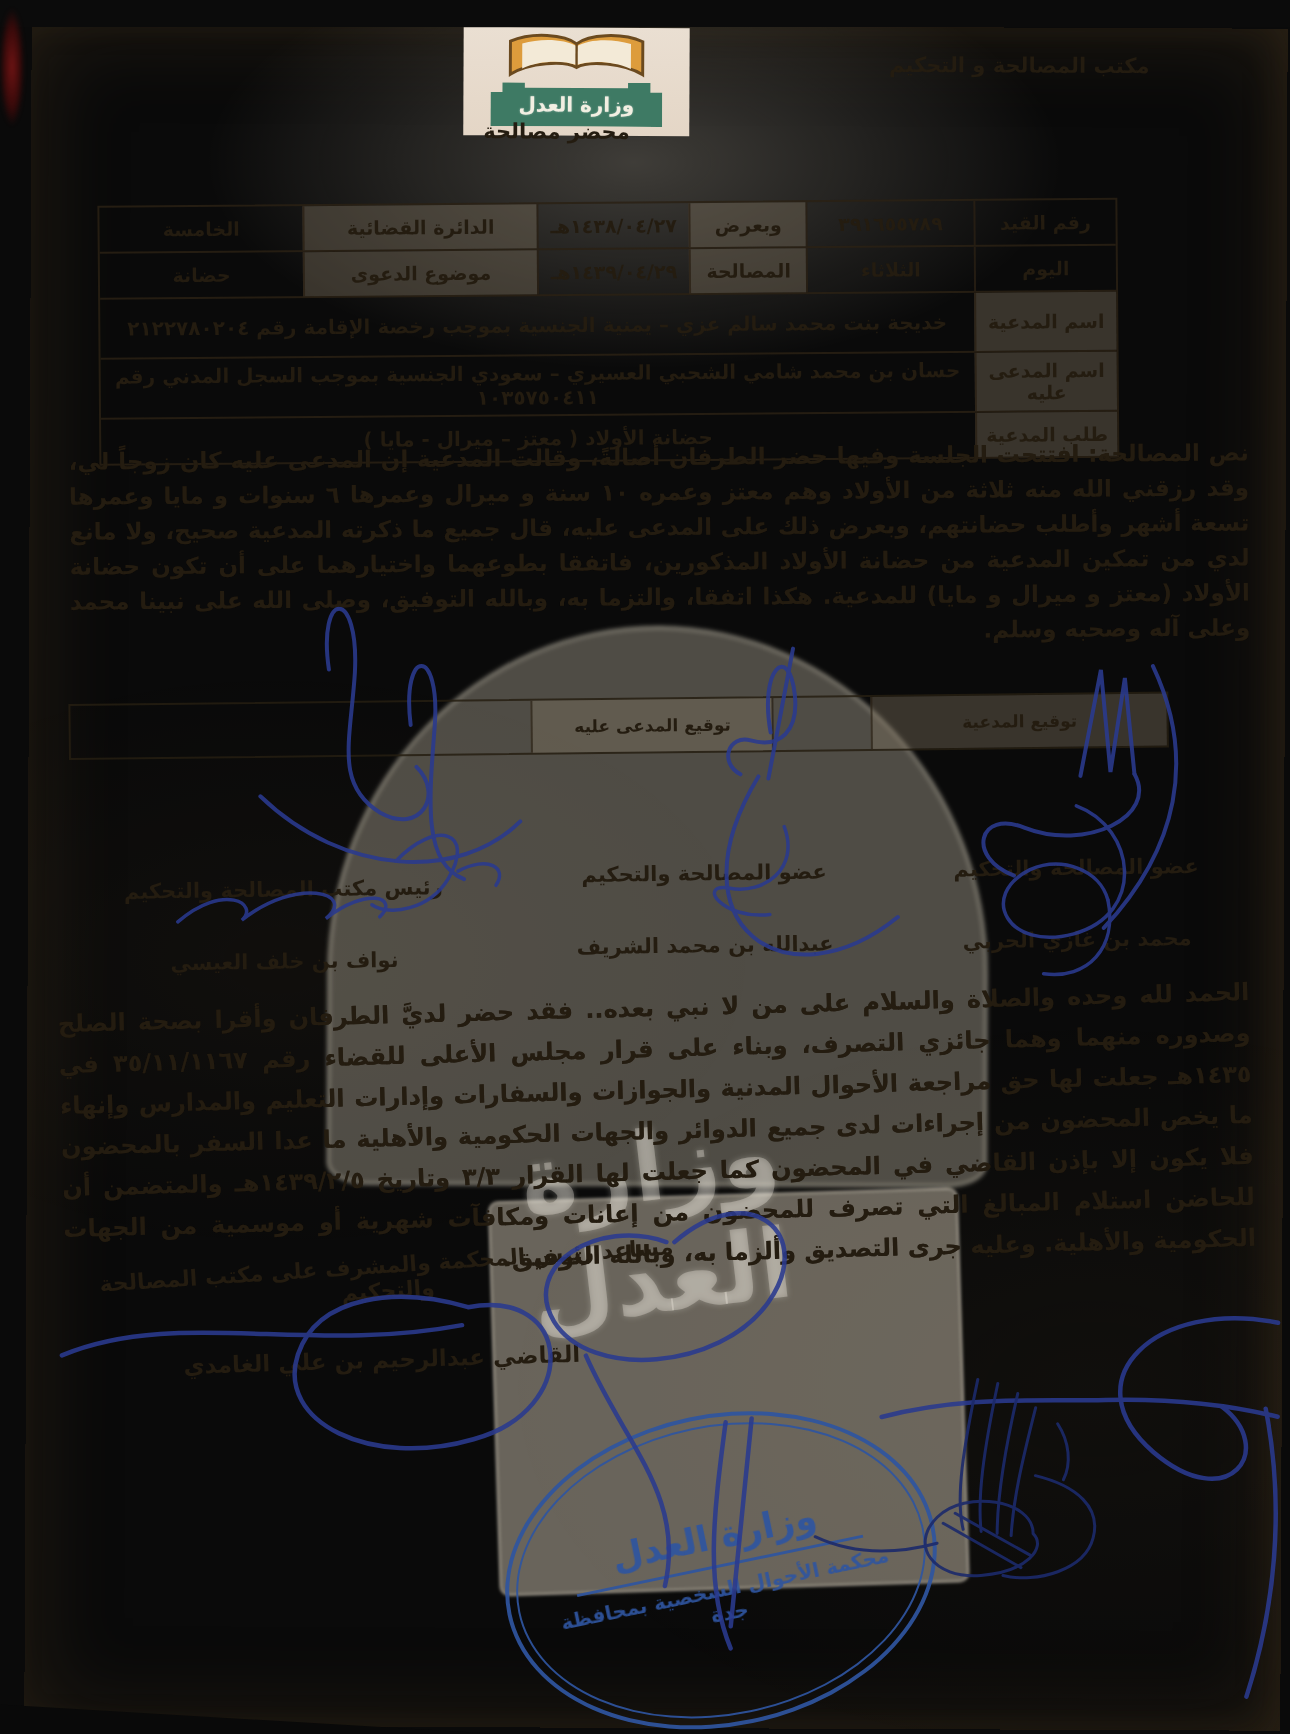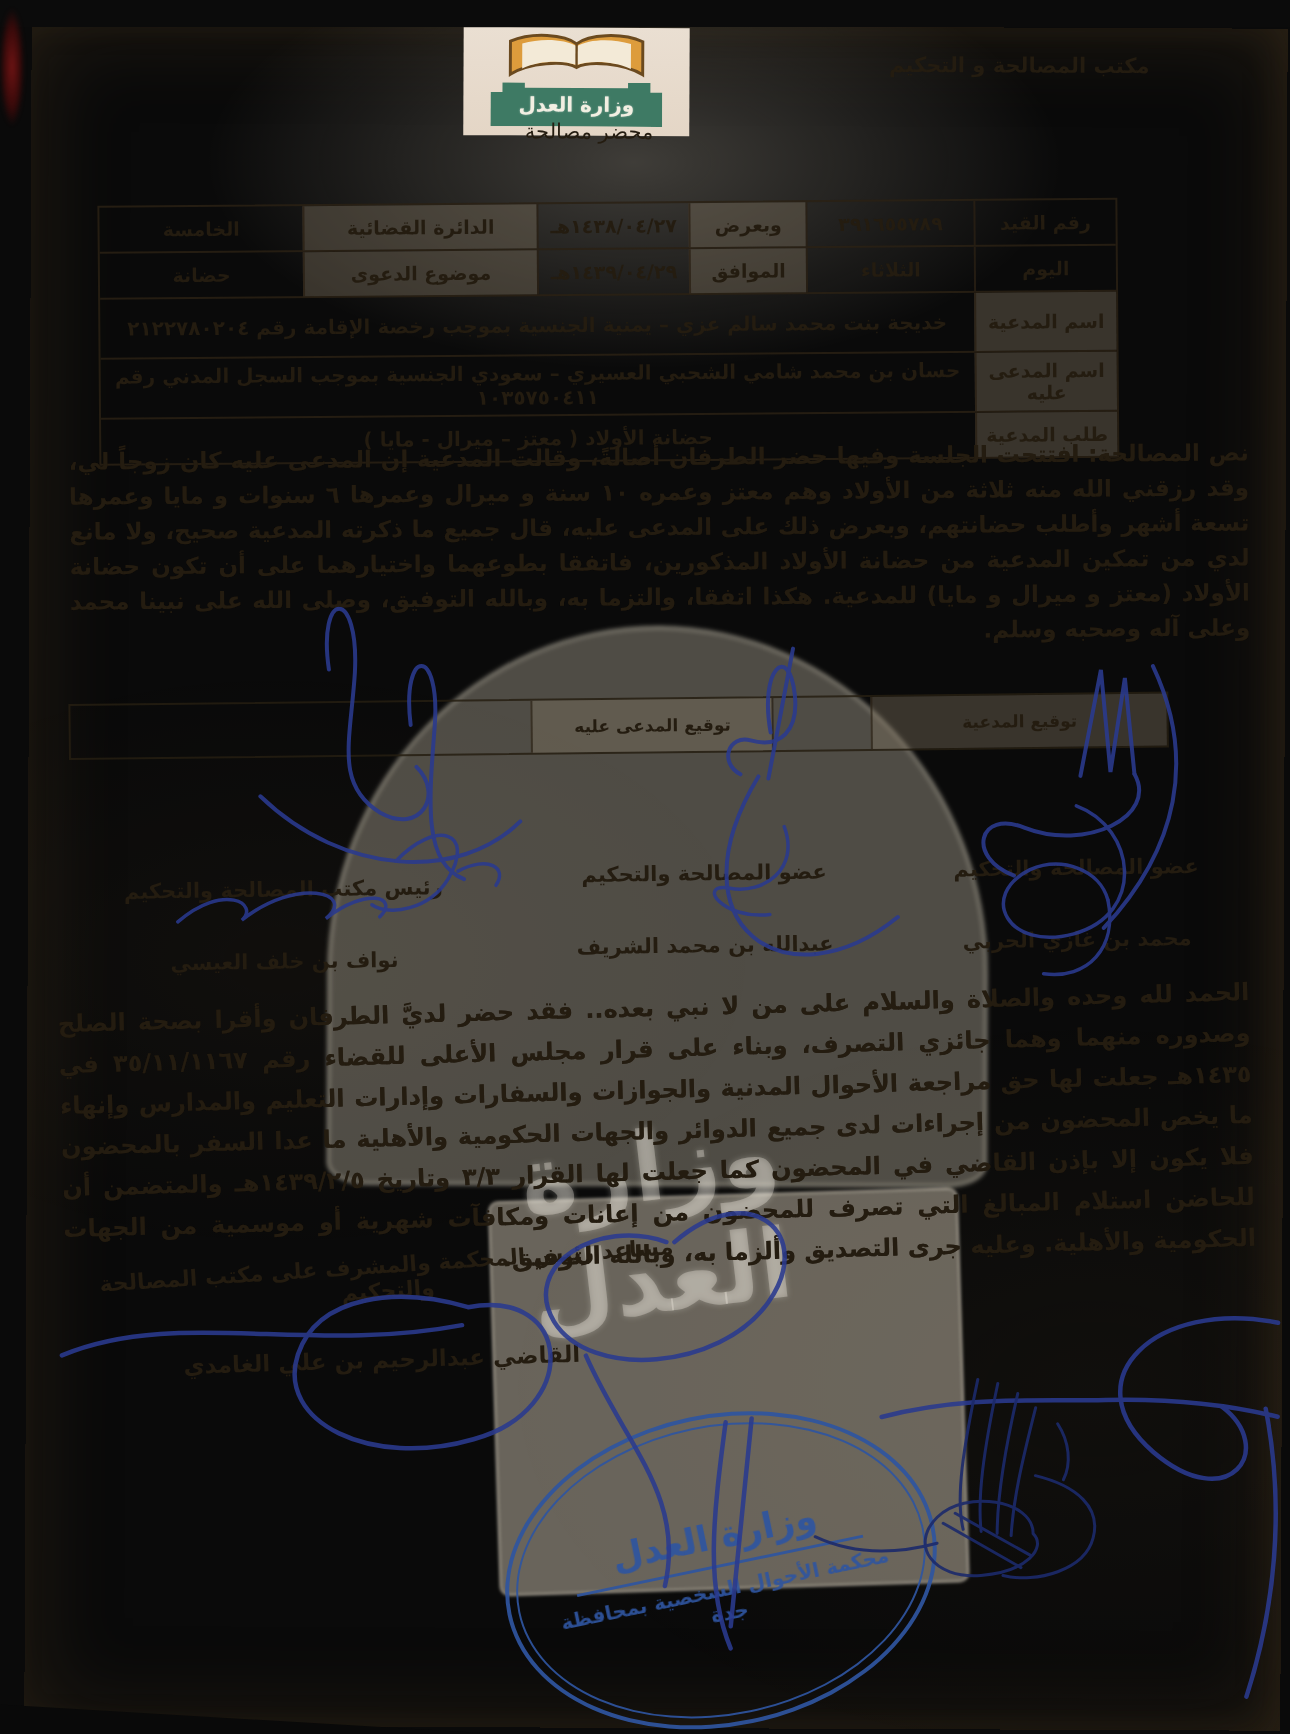--- a/index.html
+++ b/index.html
@@ -30,22 +30,22 @@
 
   
   .logo{position:absolute;left:432px;top:2px;width:226px;height:108px;
     background:linear-gradient(180deg,#eadfd2,#e4d6c6);padding-top:2px;text-align:center;}
   .logo svg{display:block;margin:0 auto;}
   .logo-banner{margin:1px auto 0;width:172px;height:44px;background:#3e7a64;color:#f2efe2;
     font-size:20px;font-weight:bold;line-height:44px;text-align:center;letter-spacing:2px;
     clip-path:polygon(0 22%,7% 22%,7% 0,20% 0,20% 12%,80% 12%,80% 0,93% 0,93% 22%,100% 22%,100% 100%,0 100%);
     text-shadow:0 0 2px rgba(255,255,255,.5);}
   .office-label{position:absolute;top:26px;right:138px;font-size:21px;font-weight:bold;}
-  .doc-title{position:absolute;top:94px;left:452px;width:170px;text-align:right;
-    font-size:21px;font-weight:normal;}
+  .doc-title{position:absolute;top:94px;left:452px;width:170px;text-align:left;
+    font-size:21px;font-weight:bold;}
 
   
   .info-table{position:absolute;top:176px;right:168px;width:1020px;transform:rotate(-.7deg);
     border:2px solid rgba(42,33,20,.85);}
   .t-row{display:flex;border-bottom:2px solid rgba(42,33,20,.85);}
   .t-row:last-child{border-bottom:none;}
   .cell{border-left:2px solid rgba(42,33,20,.8);display:flex;align-items:center;justify-content:center;
     font-weight:bold;font-size:19px;padding:4px 6px;text-align:center;min-height:44px;}
   .cell:last-child{border-left:none;}
   .shaded{background:rgba(125,112,92,.42);}
@@ -129,21 +129,21 @@
         <div class="cell w-c1">رقم القيد</div>
         <div class="cell w-v1">٣٩١٦٥٥٧٨٩</div>
         <div class="cell w-c2 shaded">وبعرض</div>
         <div class="cell w-v2">١٤٣٨/٠٤/٢٧هـ</div>
         <div class="cell w-c3 shaded">الدائرة القضائية</div>
         <div class="cell w-v3">الخامسة</div>
       </div>
       <div class="t-row">
         <div class="cell w-c1">اليوم</div>
         <div class="cell w-v1">الثلاثاء</div>
-        <div class="cell w-c2 shaded">الموافق</div>
+        <div class="cell w-c2 shaded">المصالحة</div>
         <div class="cell w-v2">١٤٣٩/٠٤/٢٩هـ</div>
         <div class="cell w-c3 shaded">موضوع الدعوى</div>
         <div class="cell w-v3">حضانة</div>
       </div>
       <div class="t-row">
         <div class="cell w-lab shaded tall">اسم المدعية</div>
         <div class="cell w-val tall">خديجة بنت محمد سالم عزي – يمنية الجنسية بموجب رخصة الإقامة رقم ٢١٢٢٧٨٠٢٠٤</div>
       </div>
       <div class="t-row">
         <div class="cell w-lab shaded tall">اسم المدعى عليه</div>

